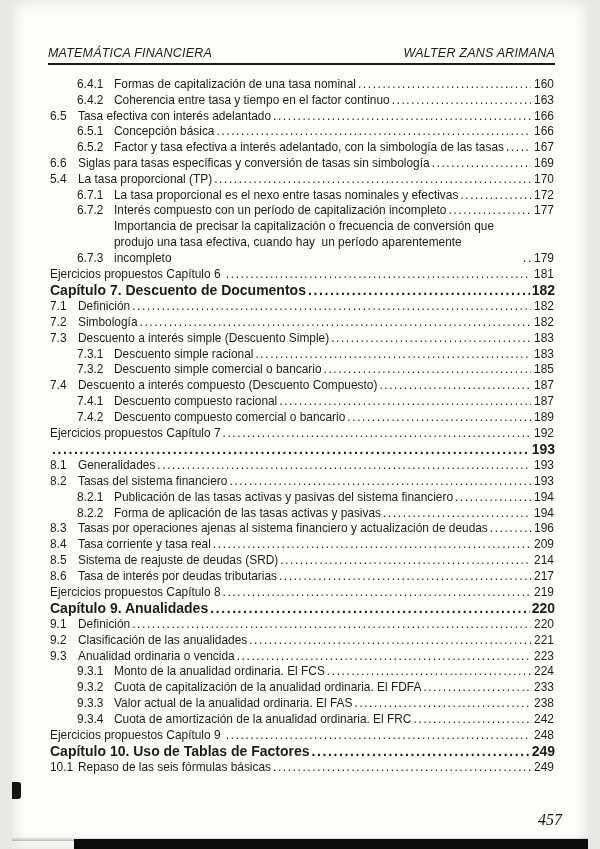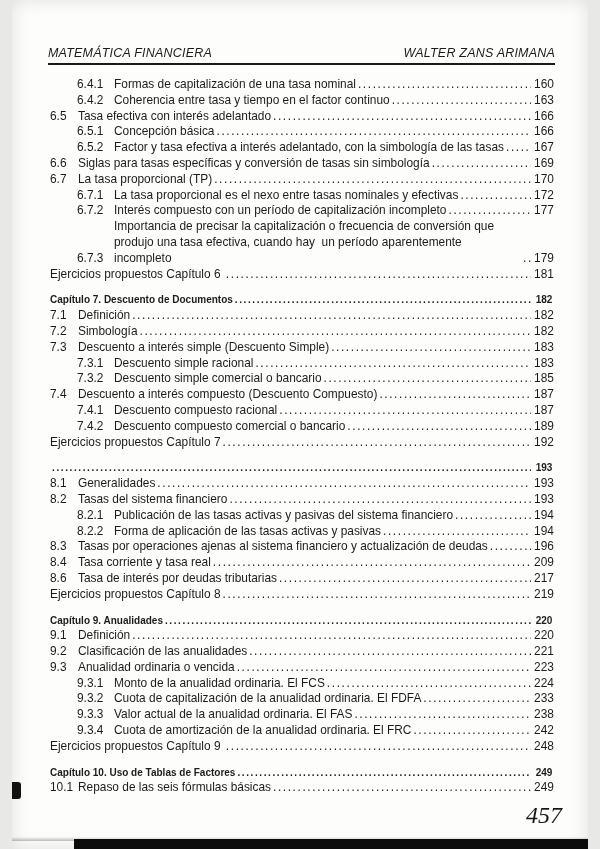--- a/index.html
+++ b/index.html
@@ -43,26 +43,26 @@
     overflow: hidden;
     white-space: nowrap;
     margin: 0 2px;
     min-width: 8px;
   }
   .toc-entry .dots::after {
     content: "..............................................................................................................................................................................................";
     letter-spacing: 1.6px;
   }
   .toc-entry .pageno { flex: 0 0 auto; min-width: 22px; text-align: center; }
-  .toc-entry.ch { font-weight: 700; font-size: 10px; margin-top: 10px; }
+  .toc-entry.ch { font-weight: 700; font-size: 14px; margin-top: 1px; }
   .footer-pageno {
     position: absolute;
     right: 26px; bottom: 20px;
     font-family: "Liberation Serif", serif;
-    font-size: 24px;
+    font-size: 16px;
     font-style: italic;
     color: #161616;
   }
   .artifact-bar {
     position: absolute;
     left: 62px; right: 0; bottom: 0;
     height: 10px;
     background: #0c0c0c;
   }
   .artifact-bar-shadow {
@@ -126,21 +126,21 @@
   </div>
 
   <div class="toc-entry l1">
     <span class="num">6.6</span>
     <span class="text">Siglas para tasas específicas y conversión de tasas sin simbología</span>
     <span class="dots"></span>
     <span class="pageno">169</span>
   </div>
 
   <div class="toc-entry l1">
-    <span class="num">6.7</span>
+    <span class="num">5.4</span>
     <span class="text">La tasa proporcional (TP)</span>
     <span class="dots"></span>
     <span class="pageno">170</span>
   </div>
 
   <div class="toc-entry l2">
     <span class="num">6.7.1</span>
     <span class="text">La tasa proporcional es el nexo entre tasas nominales y efectivas</span>
     <span class="dots"></span>
     <span class="pageno">172</span>
@@ -278,20 +278,26 @@
     <span class="pageno">196</span>
   </div>
 
   <div class="toc-entry l1">
     <span class="num">8.4</span>
     <span class="text">Tasa corriente y tasa real</span>
     <span class="dots"></span>
     <span class="pageno">209</span>
   </div>
 
+  <div class="toc-entry l1">
+    <span class="num">8.5</span>
+    <span class="text">Sistema de reajuste de deudas (SRD)</span>
+    <span class="dots"></span>
+    <span class="pageno">214</span>
+  </div>
 
   <div class="toc-entry l1">
     <span class="num">8.6</span>
     <span class="text">Tasa de interés por deudas tributarias</span>
     <span class="dots"></span>
     <span class="pageno">217</span>
   </div>
 
   <div class="toc-entry ej">
 

